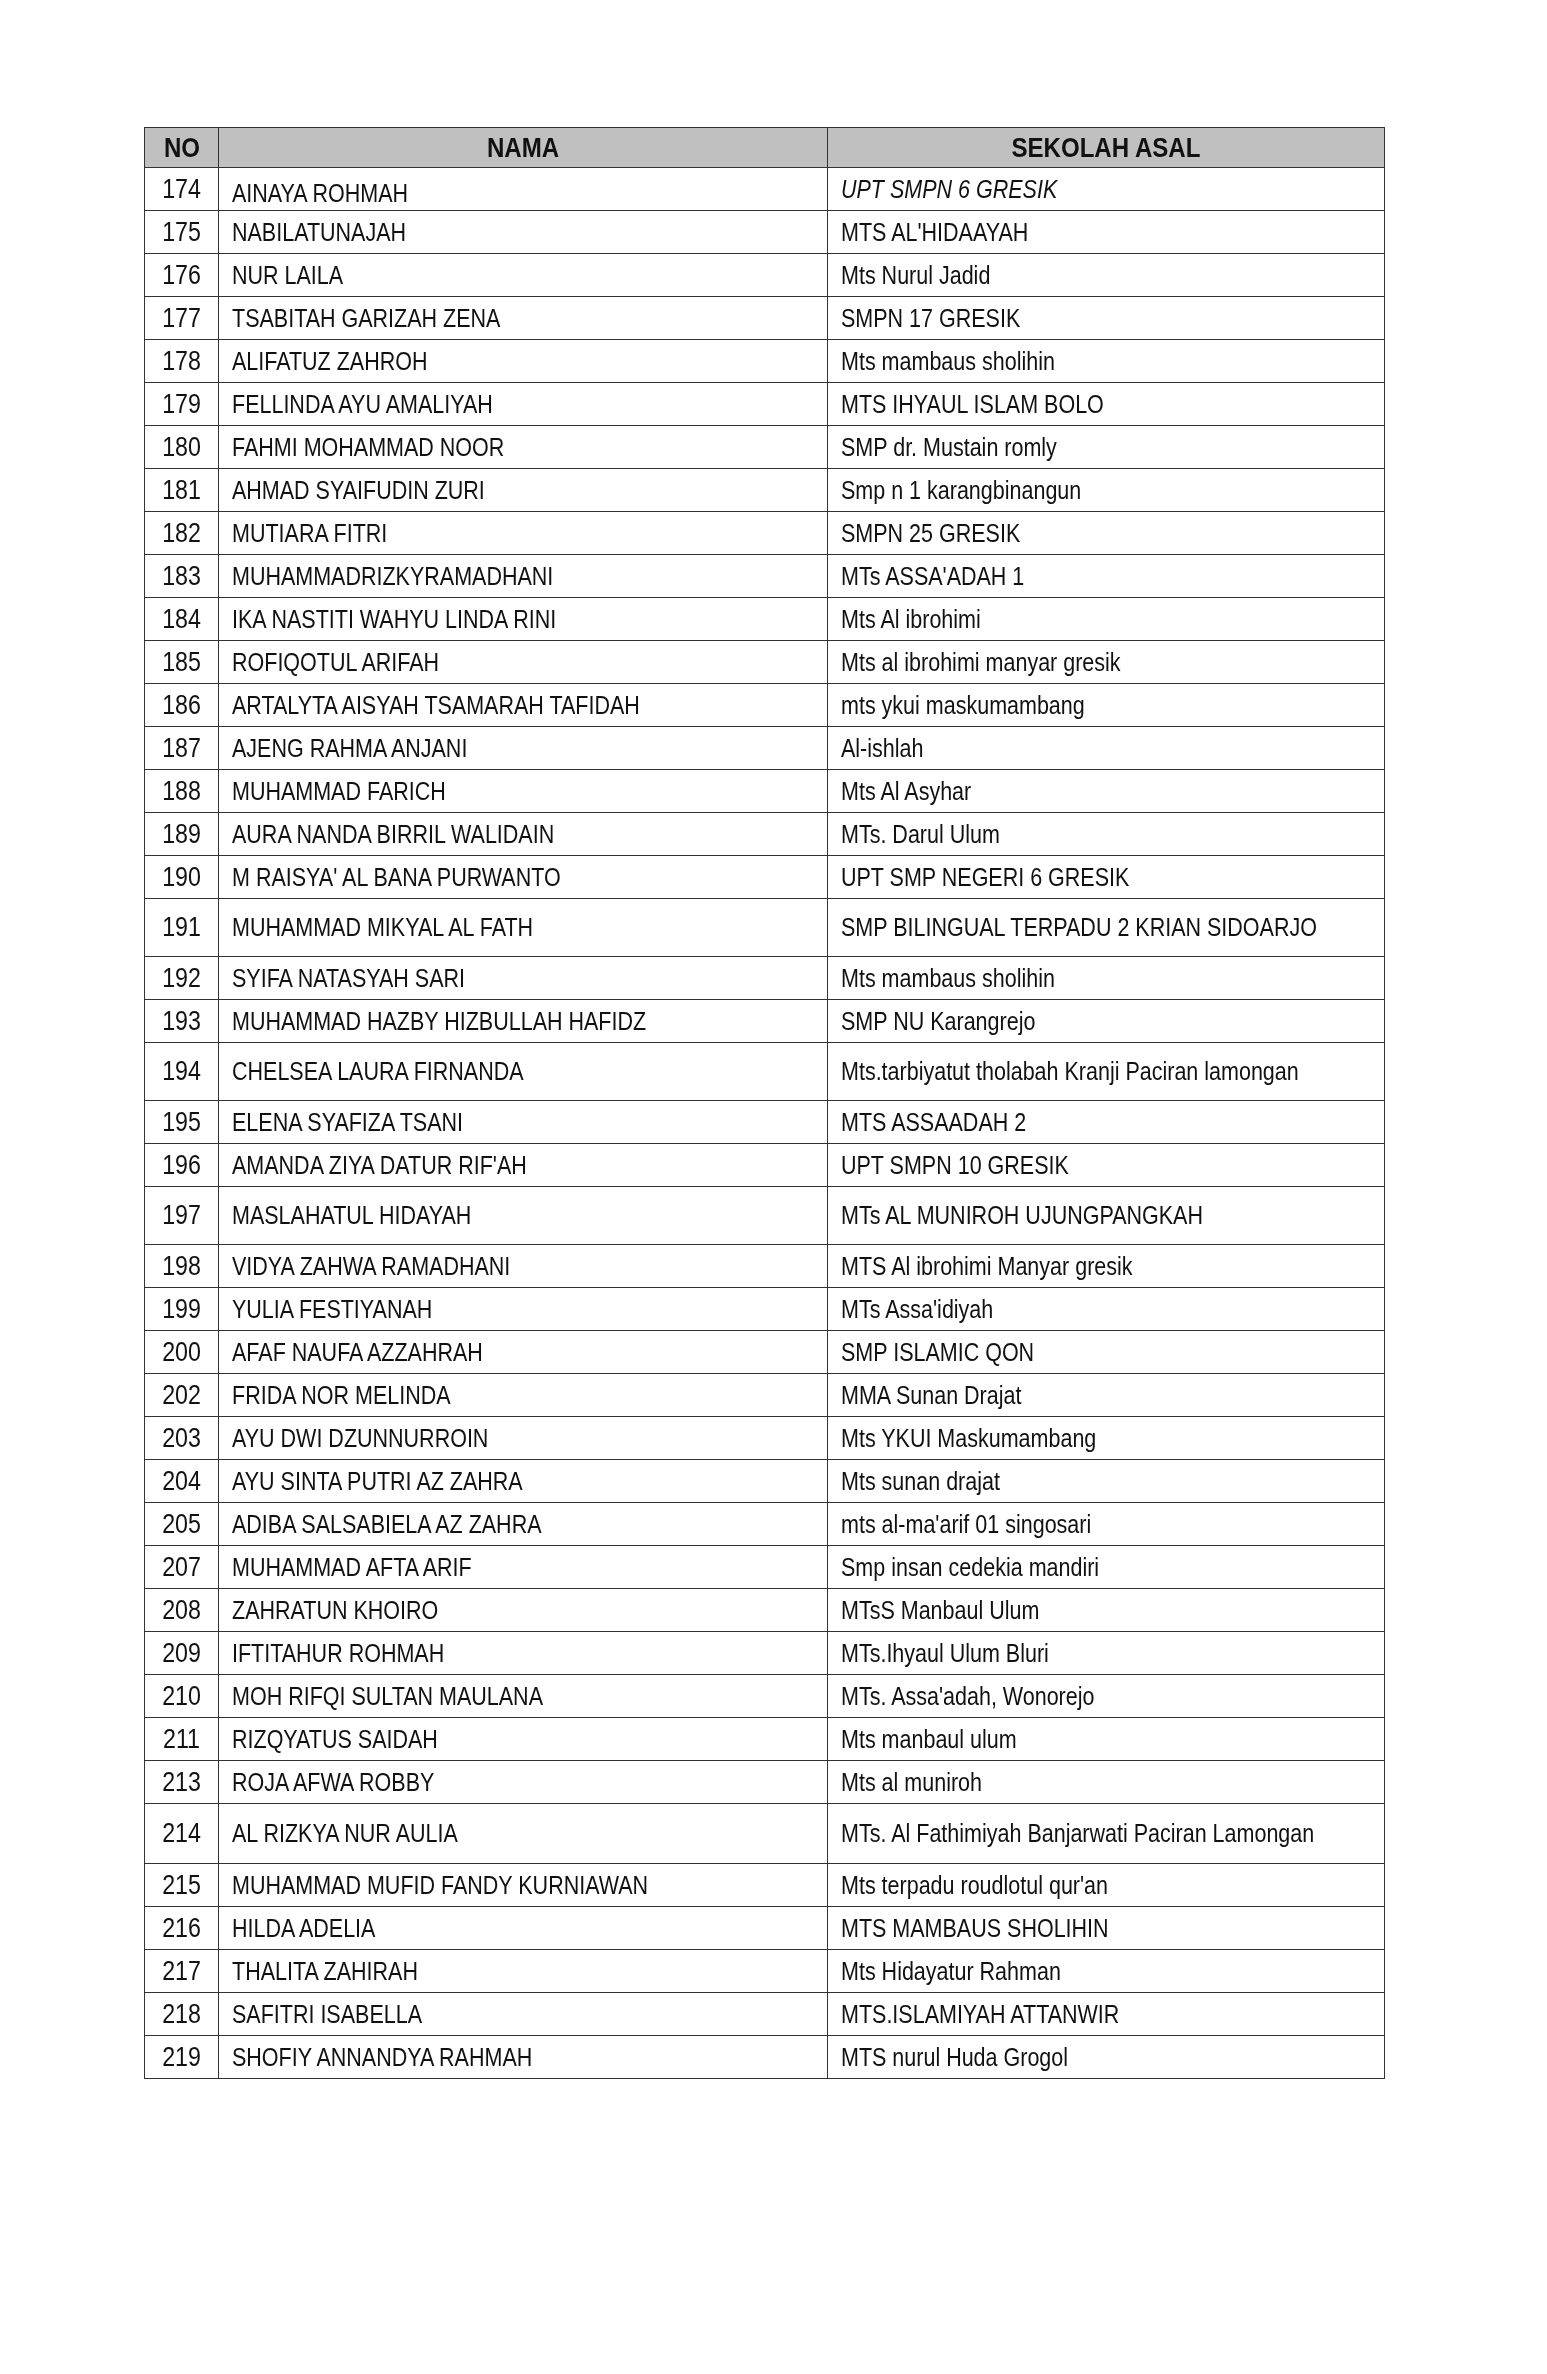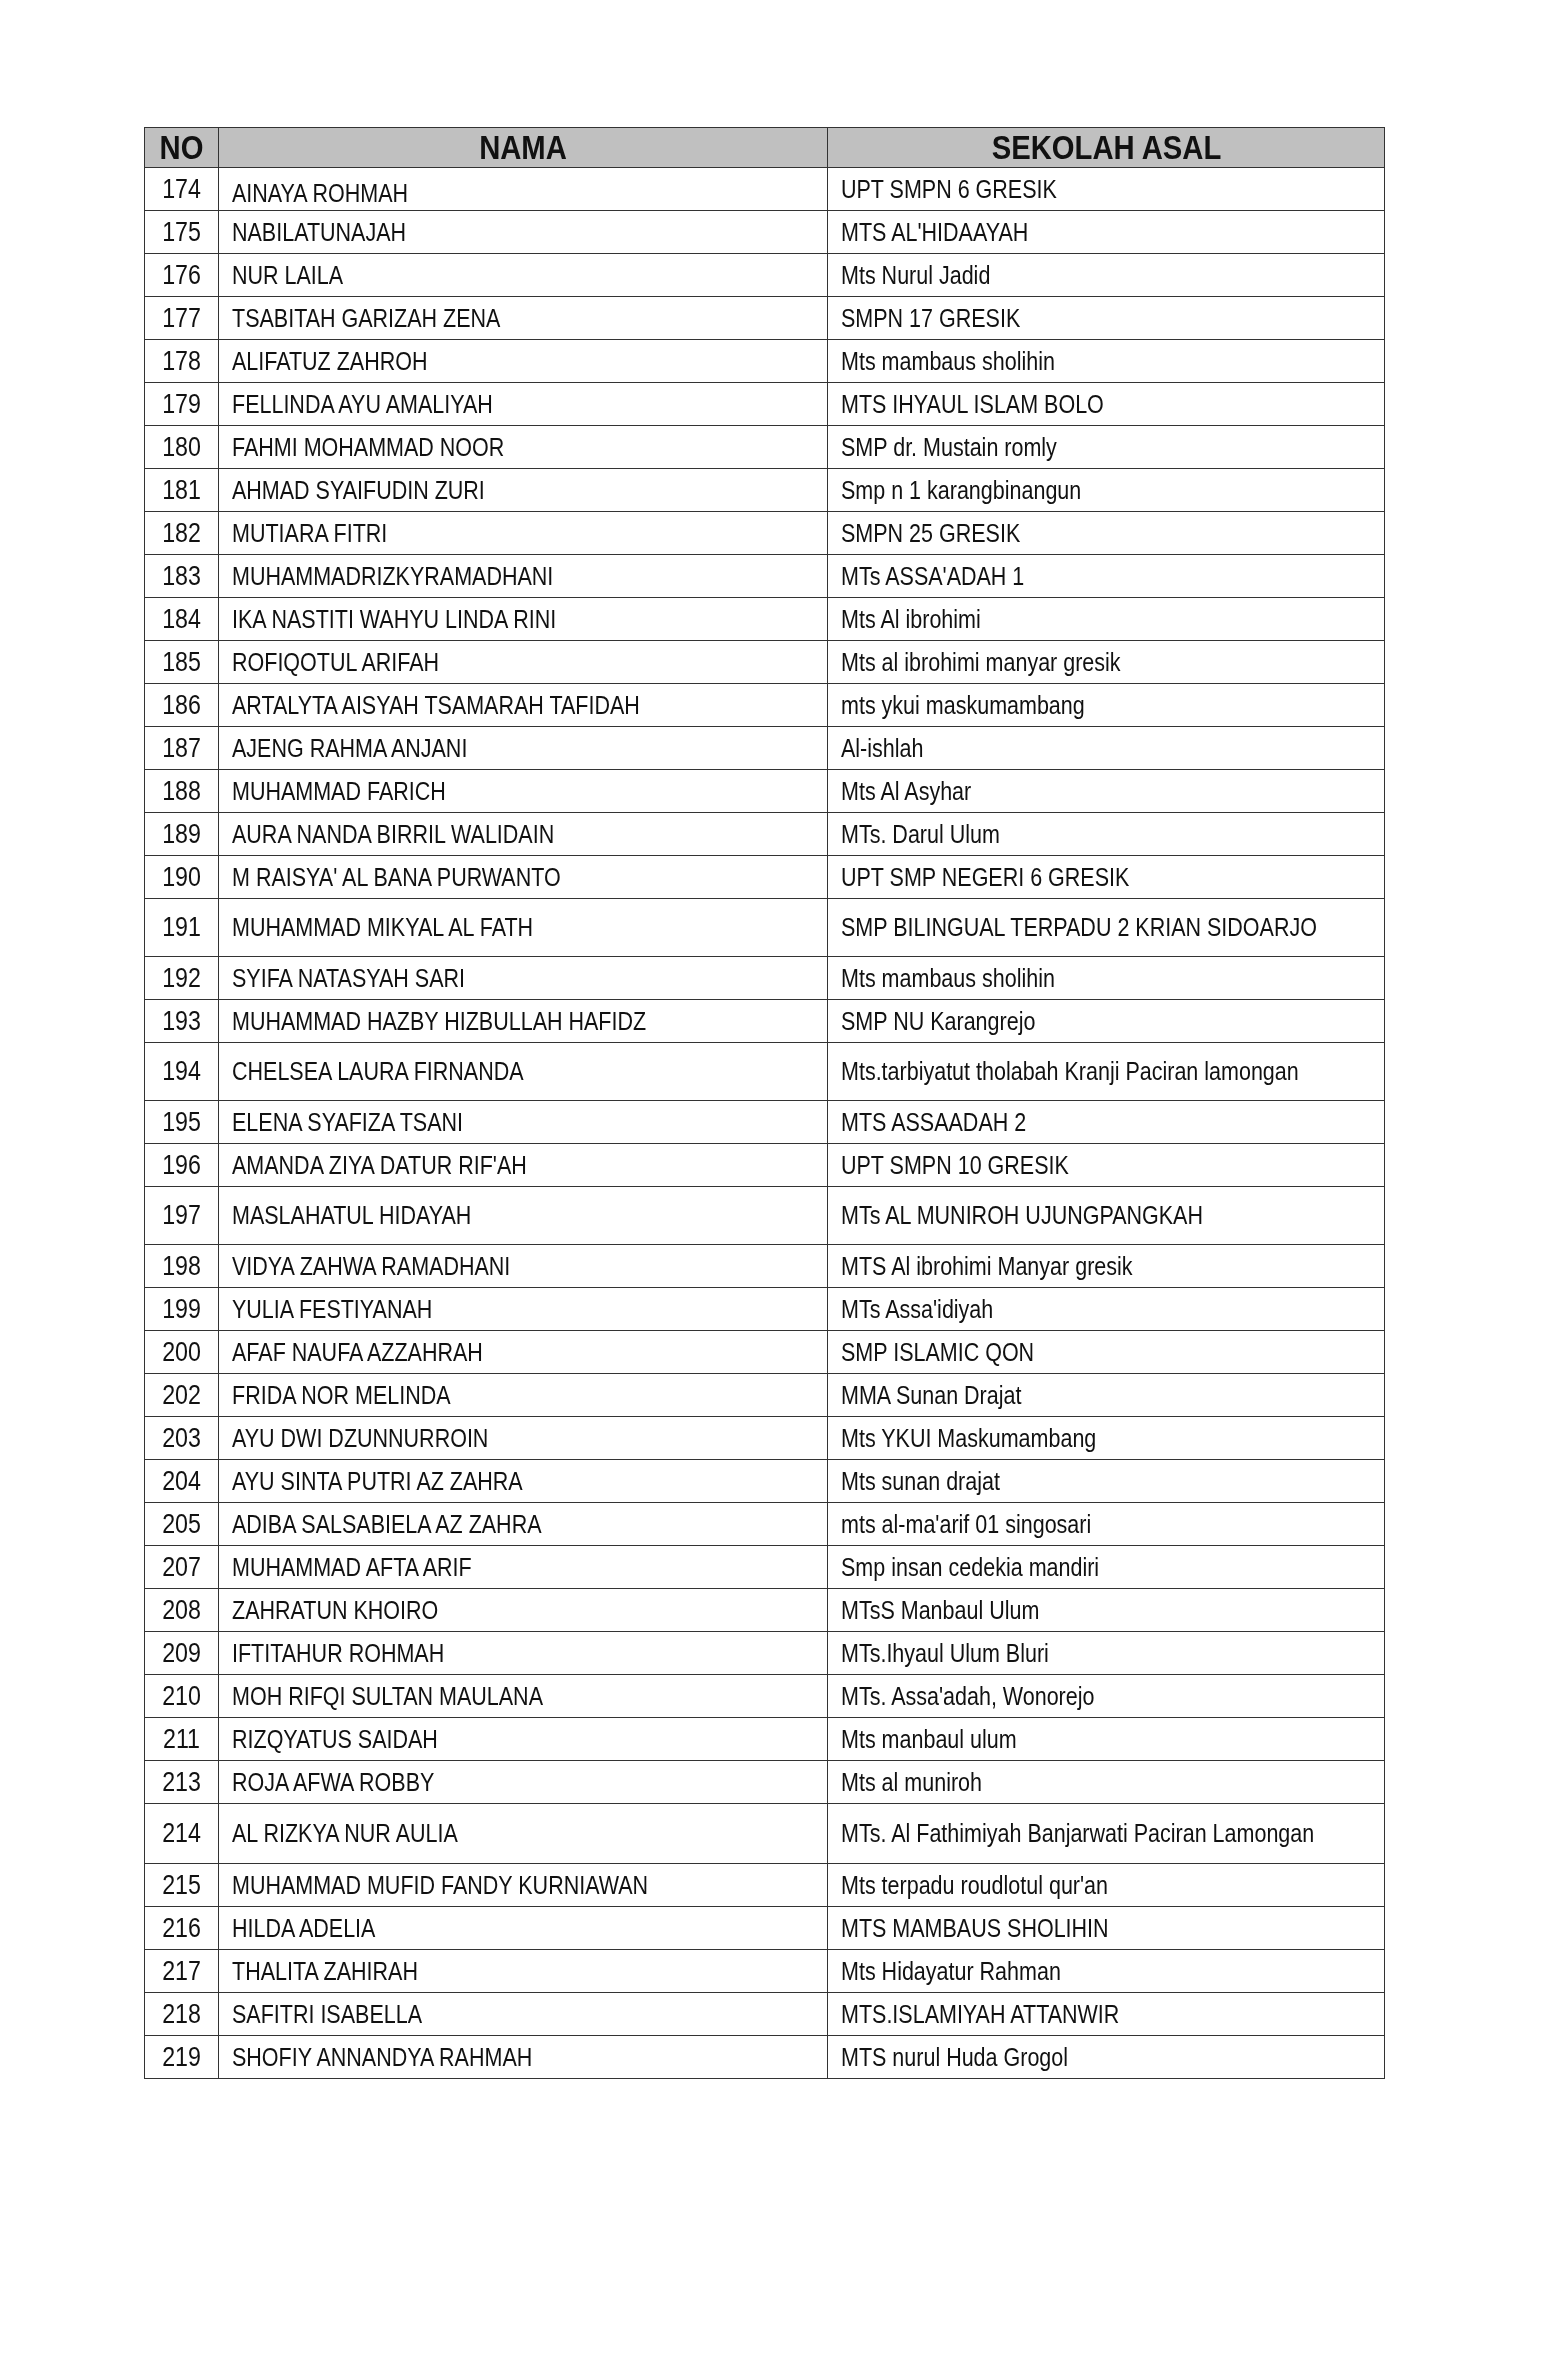--- a/index.html
+++ b/index.html
@@ -1,34 +1,34 @@
 <!DOCTYPE html>
 <html style="font-size:15px"><head>
 <meta charset="utf-8">
 <style>
   html, body { margin: 0; padding: 0; background: #ffffff; }
   body { width: 1547px; height: 2375px; position: relative; overflow: hidden;
          font-family: "Liberation Sans", sans-serif; color: #111; }
   #tbl { position: absolute; left: 144px; top: 127px; width: 1241px;
          border-collapse: collapse; table-layout: fixed; }
   #tbl td, #tbl th { border: 1.9px solid #333; padding: 0; overflow: hidden; white-space: nowrap; }
-  #tbl th { background: #c0c0c0; height: 39px; font-weight: bold; font-size: 34px; }
+  #tbl th { background: #c0c0c0; height: 39px; font-weight: bold; font-size: 28px; }
   #tbl col.c-no { width: 74px; }
   #tbl col.c-nama { width: 609px; }
   #tbl col.c-sek { width: 557px; }
   .cell { display: inline-block; transform: scaleX(0.86); transform-origin: left center; }
   .hcell { display: inline-block; transform: scaleX(0.86); transform-origin: center center; }
   td.no { text-align: center; font-size: 27px; }
   td.no .cell { transform-origin: center center; }
   td.txt { font-size: 25px; padding-left: 13px !important; }
   tr.r { height: 43px; }
   tr.tall { height: 58px; }
   tr.mid { height: 60px; }
   tr.first td.txt { vertical-align: bottom; padding-bottom: 1.9px !important; }
-  tr.first td.sek { vertical-align: middle; padding-bottom: 0 !important; }
+  tr.first td.sek { vertical-align: middle; padding-bottom: 0 !important; font-style: italic; }
 </style>
 </head>
 <body>
 
 <table id="tbl">
   <colgroup>
       <col class="c-no">
       <col class="c-nama">
       <col class="c-sek">
     </colgroup>

